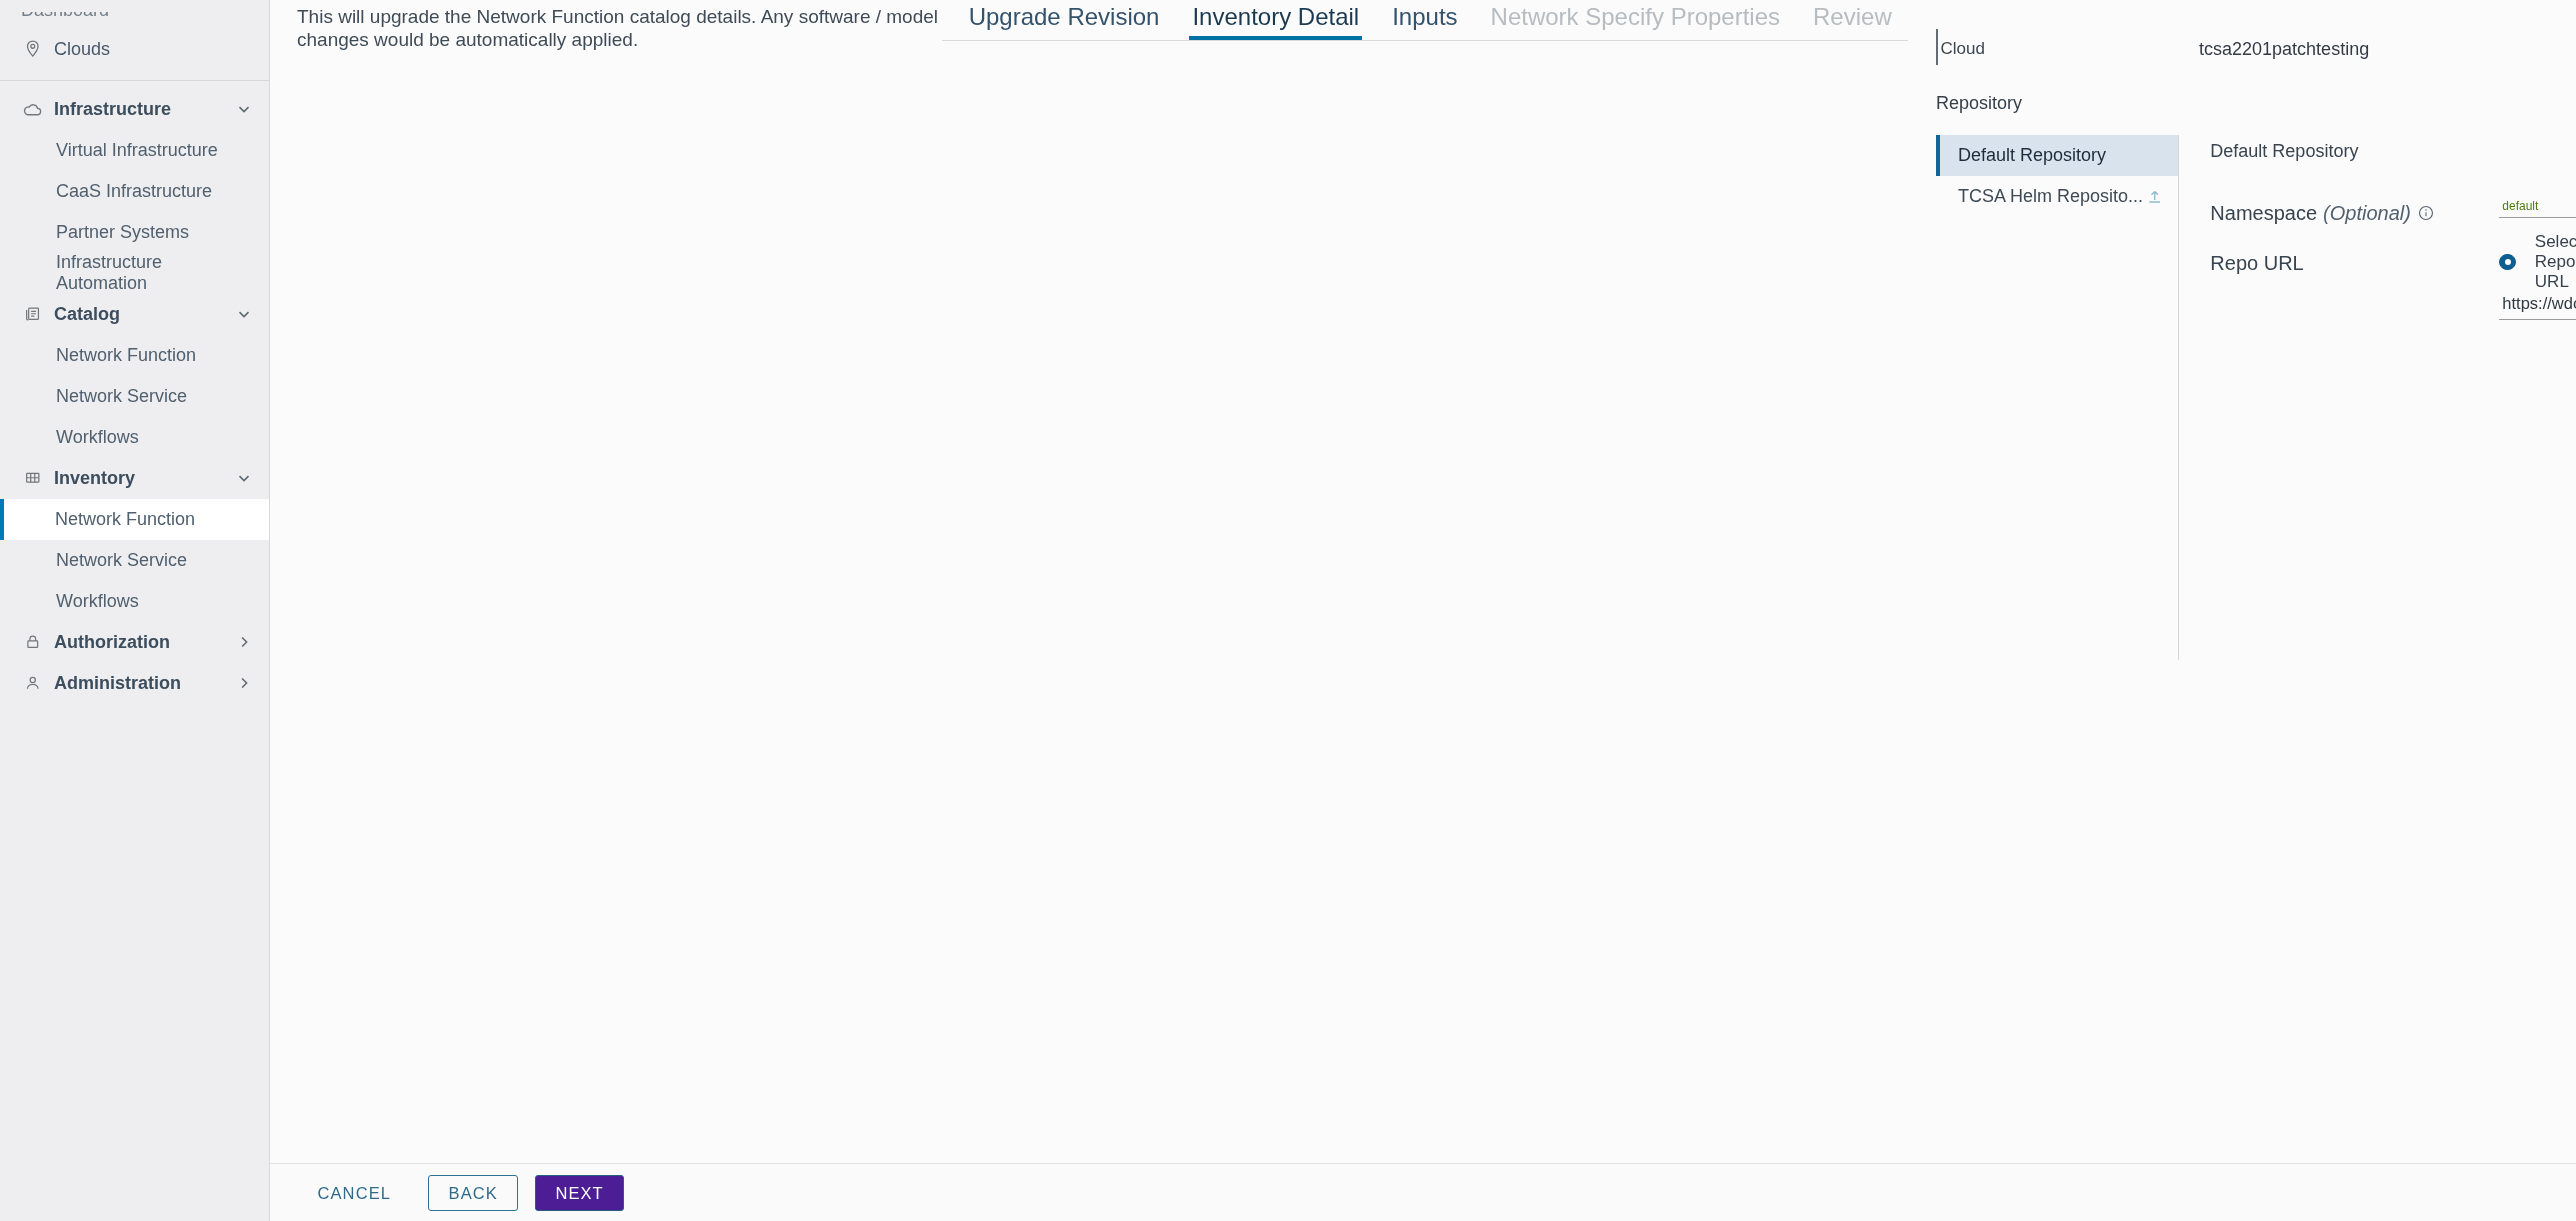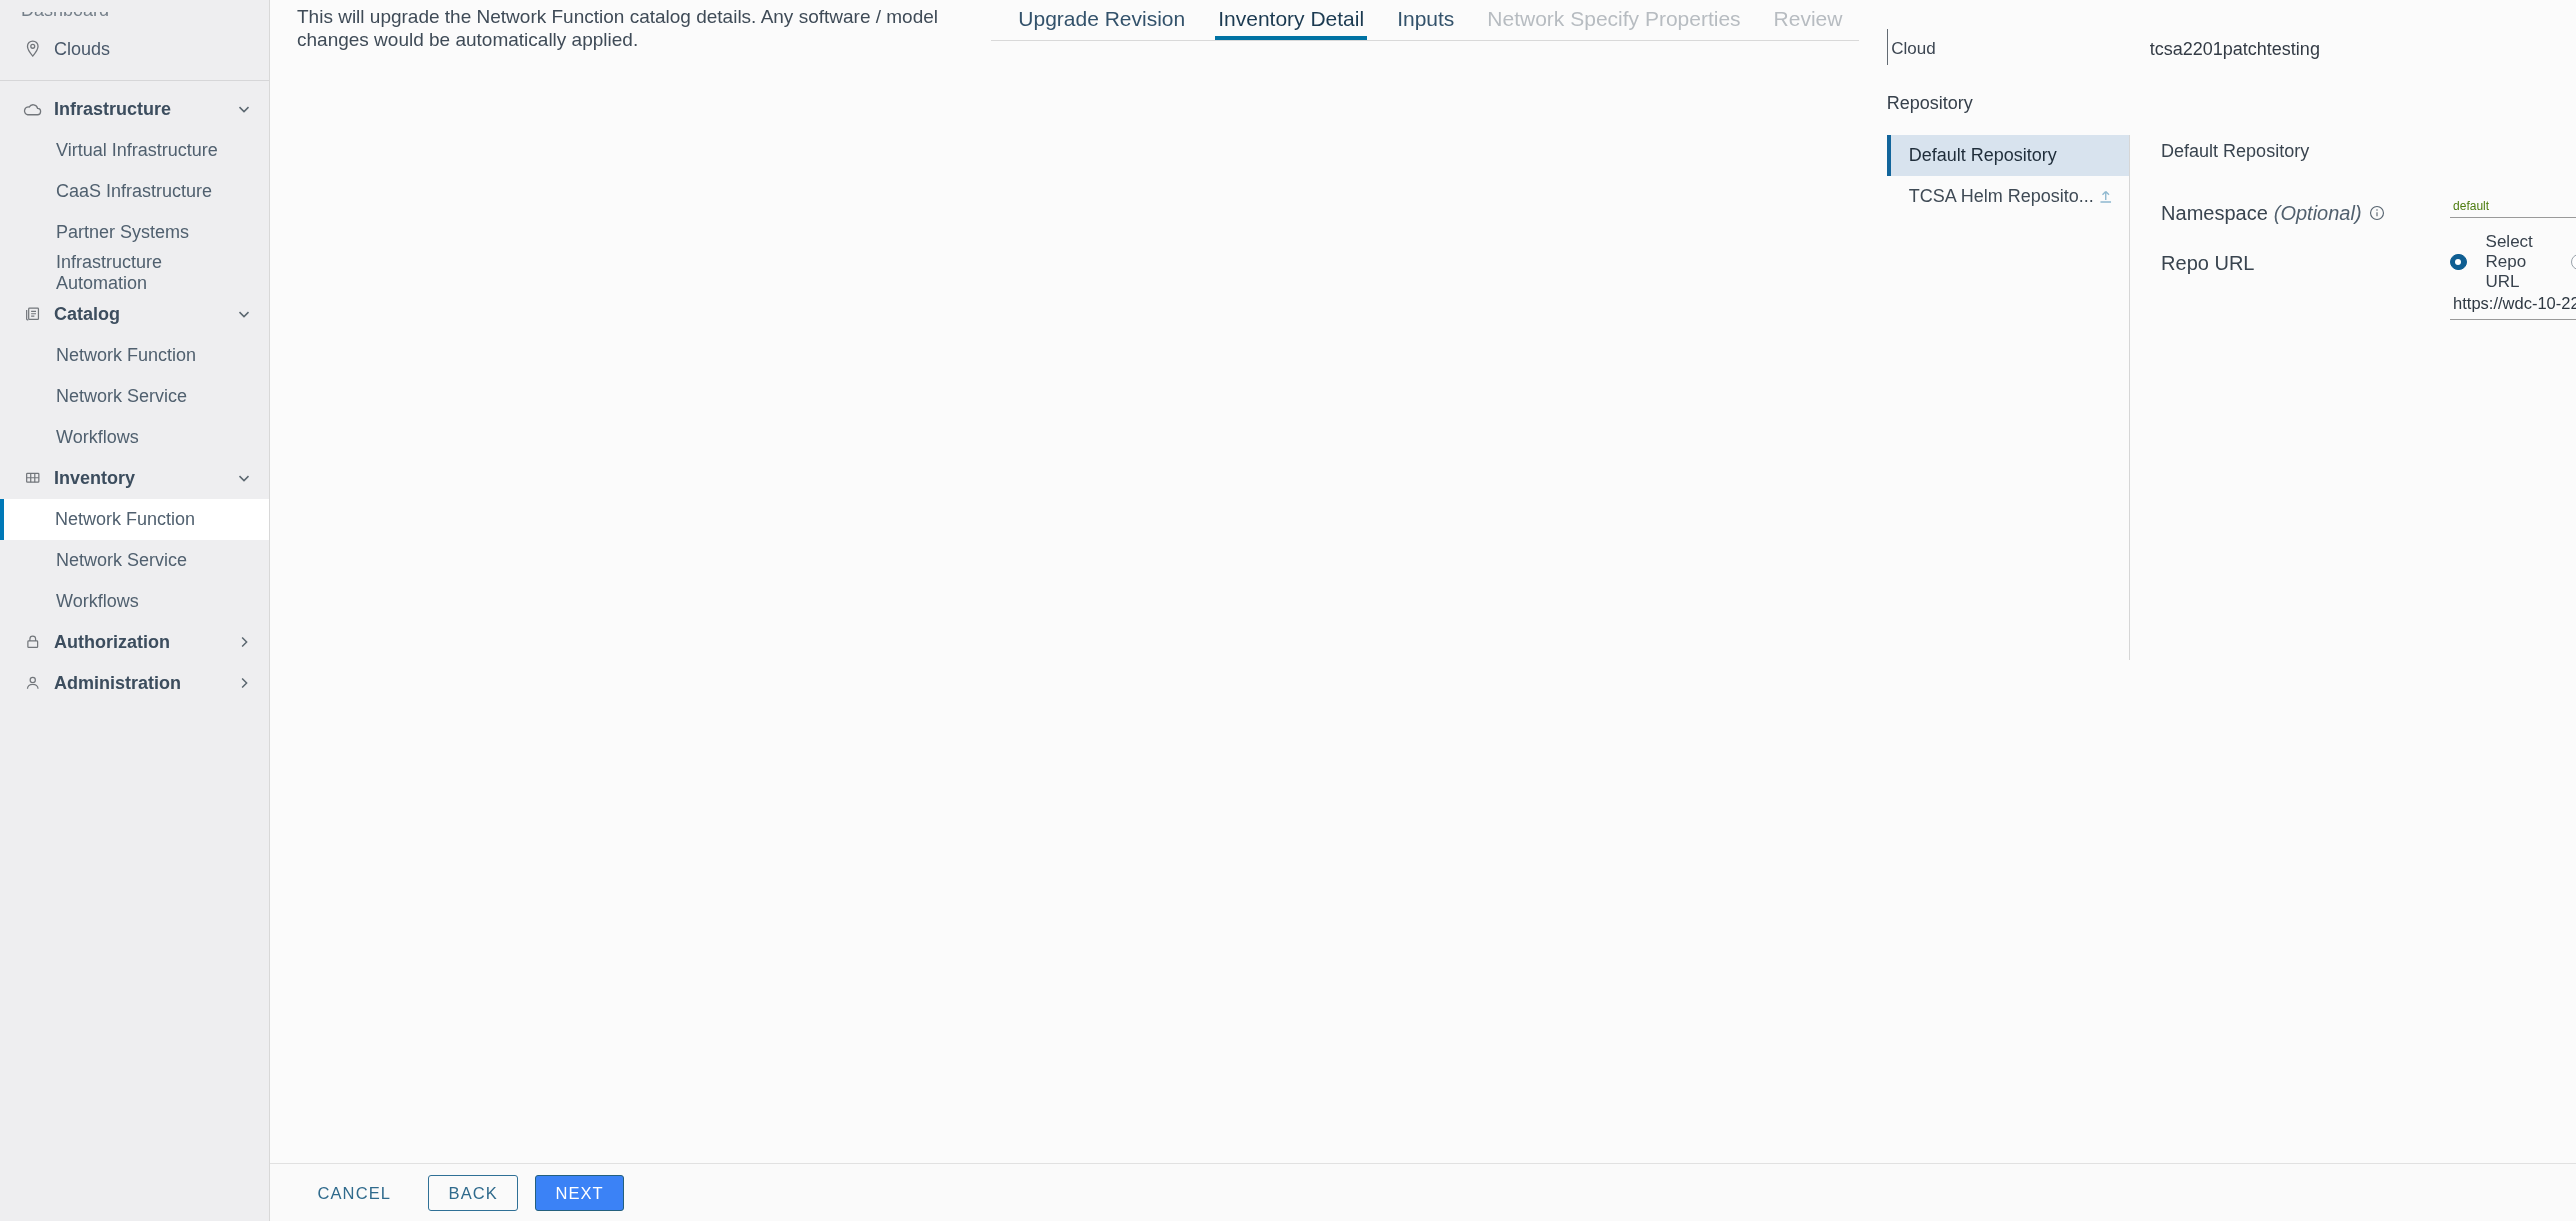--- a/index.html
+++ b/index.html
@@ -102,21 +102,21 @@
   .tabs {
     display: flex;
     align-items: flex-end;
     gap: 0;
     padding-left: 27px;
     height: 41px;
     border-bottom: 0.8px solid #d9d9d9;
     margin-right: 0.8px;
   }
   .tab {
-    font-size: 21px;
+    font-size: 24px;
     color: #33526b;
     padding: 0 16.5px 9px 16.5px;
     cursor: pointer;
     position: relative;
     white-space: nowrap;
     text-align: center;
   }
   .tab:first-child { padding-left: 0; }
   .tab.active {
     color: #1b3a51;
@@ -337,21 +337,21 @@
     border: 0.8px solid transparent;
     color: #2f6a8c;
   }
   .btn-outline {
     background: transparent;
     border: 1.5px solid #2f7096;
     color: #2f6a8c;
     min-width: 83px;
   }
   .btn-solid {
-    background: #3b82f6;
+    background: #4c1d95;
     border: 1.5px solid #24607d;
     color: #ffffff;
     min-width: 83px;
   }
 </style>
 </head>
 <body>
 
 <div id="app">
 

